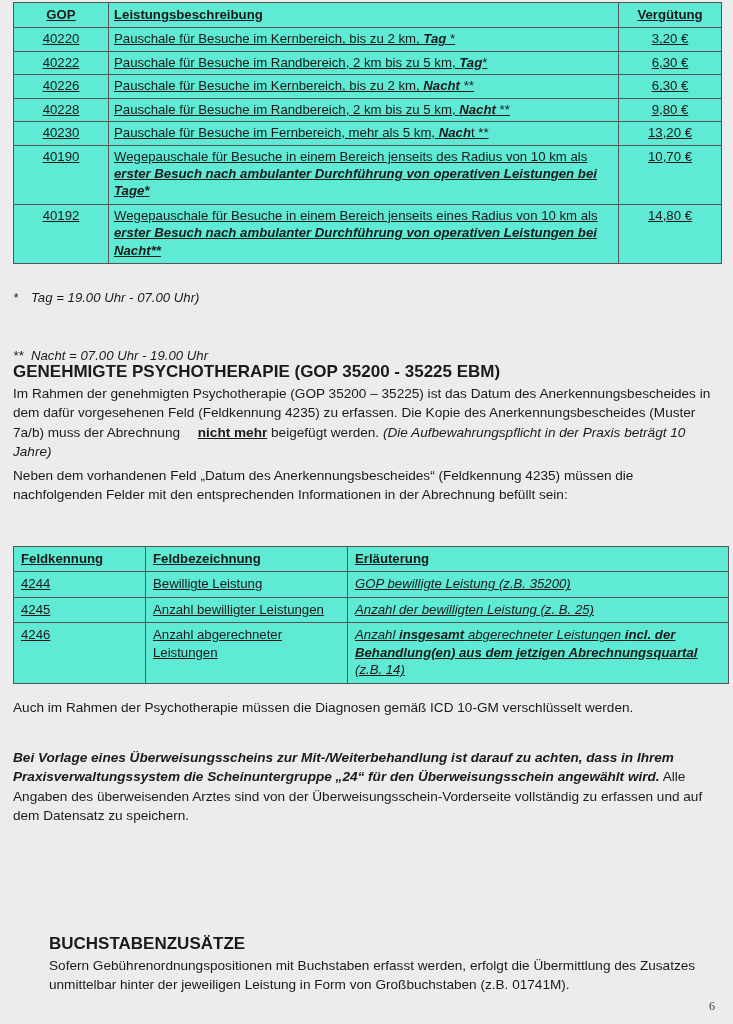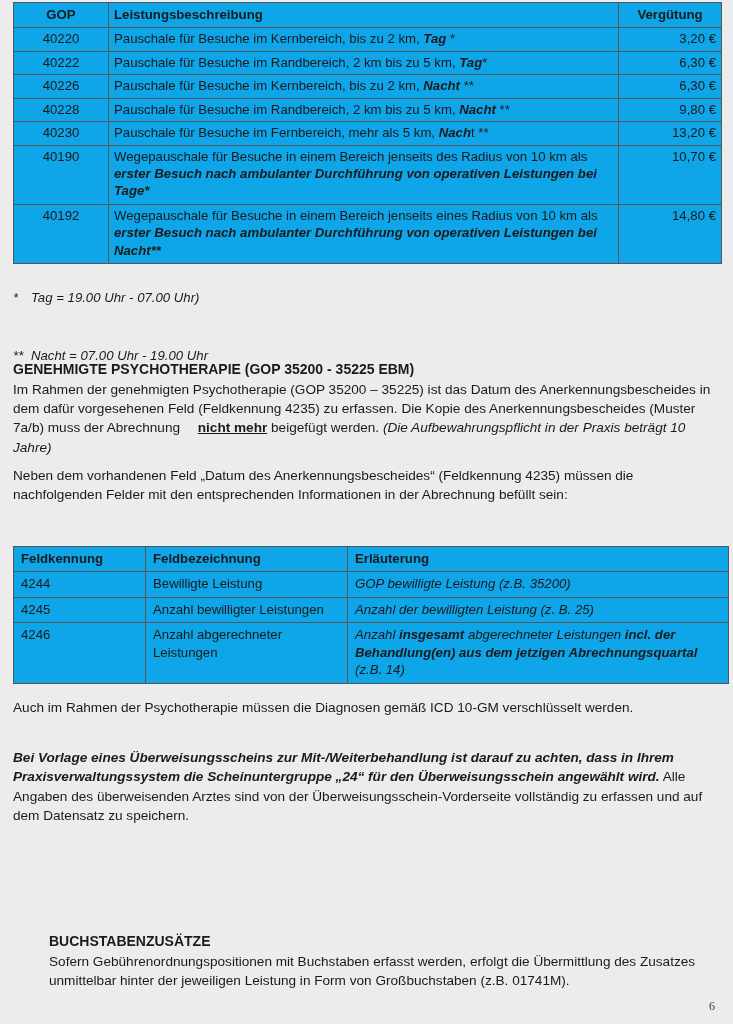--- a/index.html
+++ b/index.html
@@ -21,21 +21,22 @@
     height: 1024px;
     box-sizing: border-box;
   }
 
   
   table.doc-table {
     border-collapse: collapse;
     table-layout: fixed;
     font-size: 13.2px;
     line-height: 1.32;
-    background: #0ea5e9;
+    background: #5eead4;
+    text-decoration: underline;
   }
   table.doc-table td, table.doc-table th {
     border: 1px solid #555;
     padding: 2px 5px 3px 5px;
     vertical-align: top;
     text-align: left;
     font-weight: normal;
   }
   table.doc-table thead th {
     font-weight: bold;
@@ -47,21 +48,21 @@
   #table-gop {
     position: absolute;
     left: 13px;
     top: 2px;
     width: 708px;
   }
   #table-gop col.c-gop   { width: 95px; }
   #table-gop col.c-desc  { width: 510px; }
   #table-gop col.c-fee   { width: 103px; }
   #table-gop .c-gop-cell { text-align: center; }
-  #table-gop .c-fee-cell { text-align: right; margin-top: 48px; }
+  #table-gop .c-fee-cell { text-align: center; margin-top: 48px; }
   #table-gop thead th.h-gop { text-align: center; }
   #table-gop thead th.h-fee { text-align: center; }
   #table-gop .tall td { padding-bottom: 4px; }
 
   
   .footnotes {
     position: absolute;
     left: 13px;
     top: 250px;
     font-size: 13.2px;
@@ -77,21 +78,21 @@
   
   .block {
     position: absolute;
     left: 13px;
     width: 700px;
     font-size: 13.6px;
     line-height: 1.42;
   }
   .block h2 {
     margin: 0;
-    font-size: 14px;
+    font-size: 17px;
     font-weight: bold;
     line-height: 1.42;
   }
   .block p {
     margin: 0;
   }
   .bi { font-weight: bold; font-style: italic; }
   .i  { font-style: italic; }
   .bu { font-weight: bold; text-decoration: underline; margin-left: 14px; }
 

